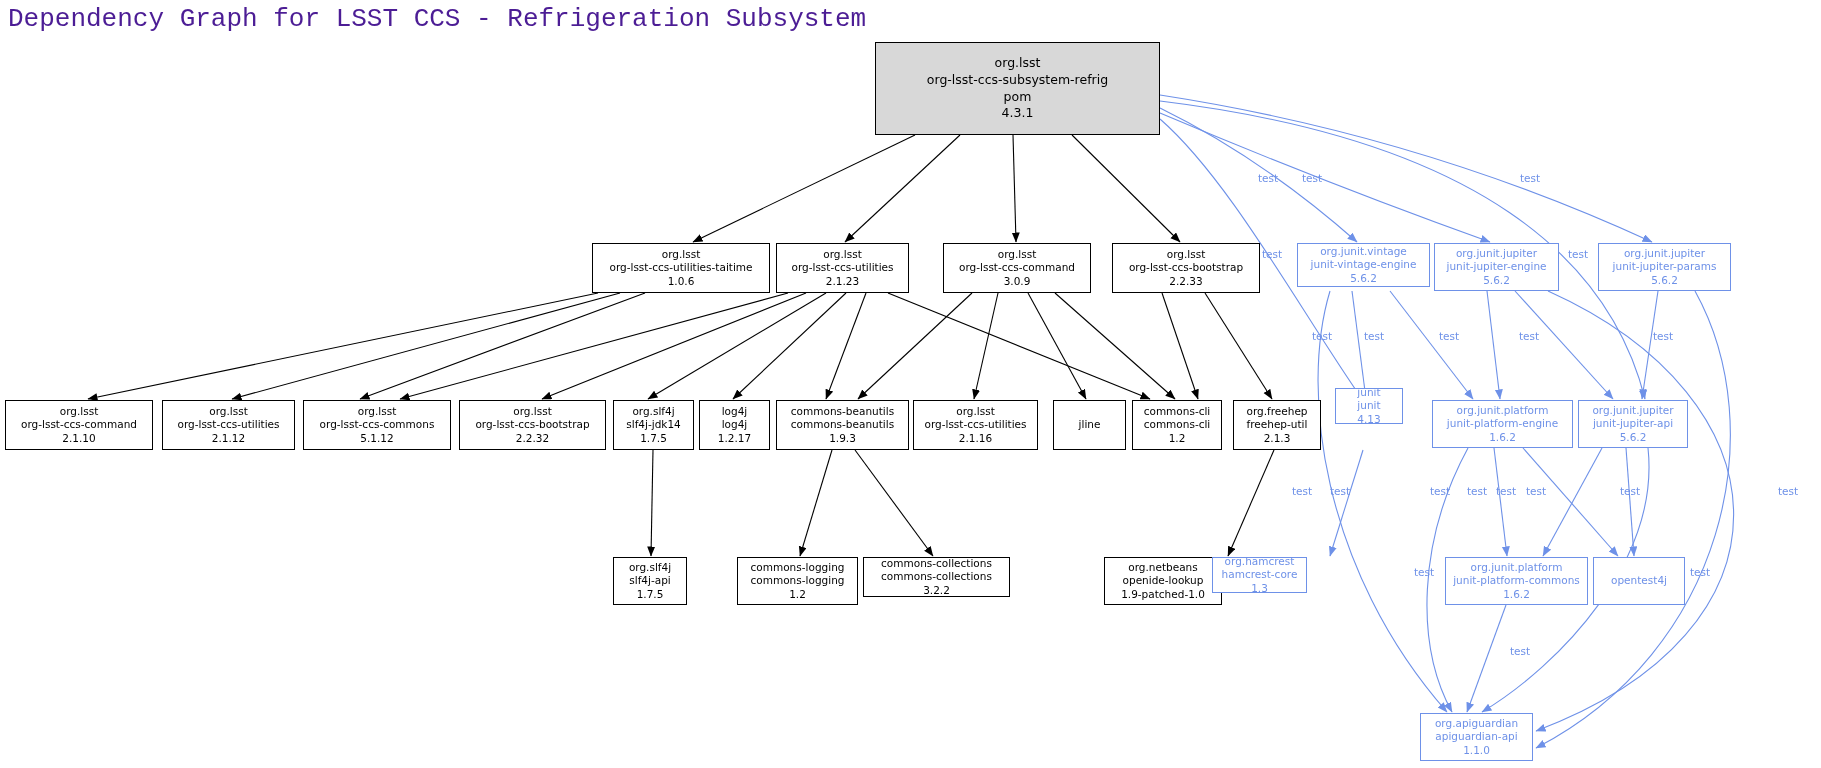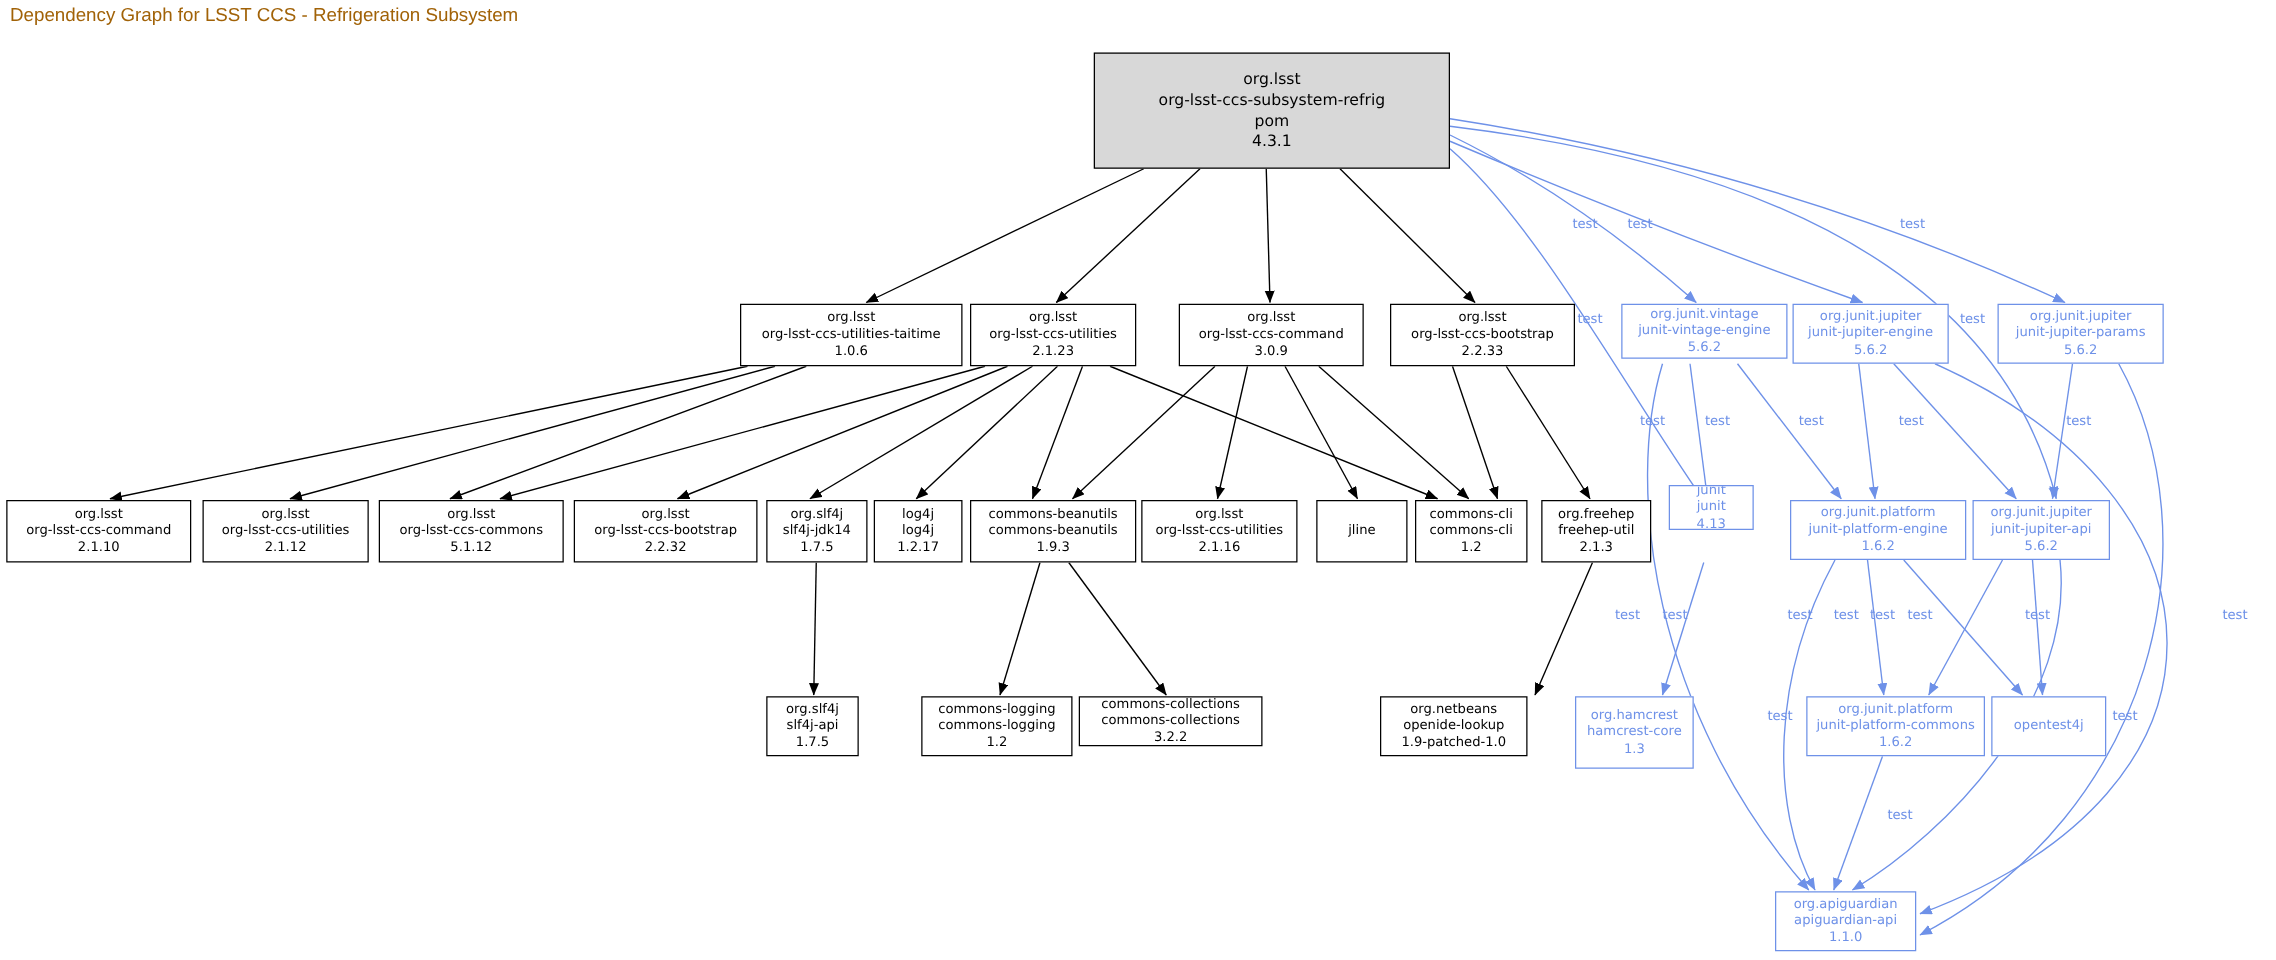--- a/index.html
+++ b/index.html
@@ -1,21 +1,21 @@
 <!DOCTYPE html>
 <html style="--blue: #6E91E8; --rootfill: #d8d8d8;"><head>
 <meta charset="utf-8">
 <style>
   html,body{margin:0;padding:0;background:#ffffff;}
   body{width:1821px;height:768px;position:relative;overflow:hidden;
        font-family:"DejaVu Sans",sans-serif;}
   #graph{position:absolute;left:0;top:0;width:1821px;height:768px;}
   #edges{position:absolute;left:0;top:0;}
-  .title{position:absolute;left:8px;top:4px;font-family:Liberation Sans, sans-serif;
-         font-size:15px;color:#a16207;white-space:nowrap;}
+  .title{position:absolute;left:8px;top:4px;font-family:Liberation Mono, monospace;
+         font-size:26px;color:#4c1d95;white-space:nowrap;}
   .node{position:absolute;box-sizing:border-box;background:#fff;border:1px solid #000;
         display:flex;flex-direction:column;align-items:center;justify-content:center;
         text-align:center;font-size:10.5px;line-height:1.3;color:#000;white-space:nowrap;
         overflow:hidden;}
   .node.r{background:var(--rootfill);font-size:12.5px;line-height:1.35;}
   .node.b{border-color:var(--blue);color:var(--blue);}
   .edge{fill:none;stroke:#000;stroke-width:1.1;}
   .edge.b{stroke:var(--blue);}
   .edge-label{fill:var(--blue);font-size:10.5px;font-family:"DejaVu Sans",sans-serif;
               text-anchor:middle;}
@@ -224,21 +224,21 @@
     <div class="node k" style="left: 863px; top: 557px; width: 147px; height: 40px;">
       <div>commons-collections</div>
       <div>commons-collections</div>
       <div>3.2.2</div>
     </div>
     <div class="node k" style="left: 1104px; top: 557px; width: 118px; height: 48px;">
       <div>org.netbeans</div>
       <div>openide-lookup</div>
       <div>1.9-patched-1.0</div>
     </div>
-    <div class="node b" style="left: 1260px; top: 557px; width: 95px; height: 58px;">
+    <div class="node b" style="left: 1212px; top: 557px; width: 95px; height: 36px;">
       <div>org.hamcrest</div>
       <div>hamcrest-core</div>
       <div>1.3</div>
     </div>
     <div class="node b" style="left: 1445px; top: 557px; width: 143px; height: 48px;">
       <div>org.junit.platform</div>
       <div>junit-platform-commons</div>
       <div>1.6.2</div>
     </div>
     <div class="node b" style="left: 1593px; top: 557px; width: 92px; height: 48px; gap: 40px;">

